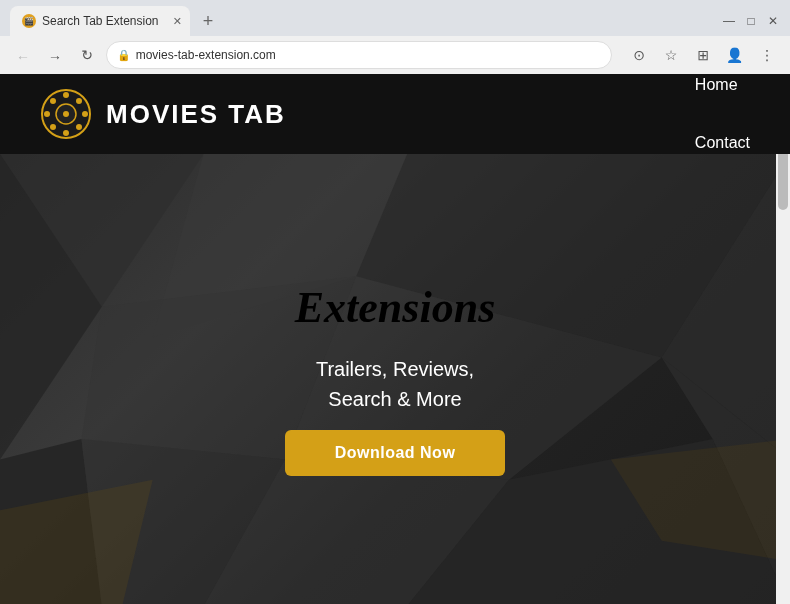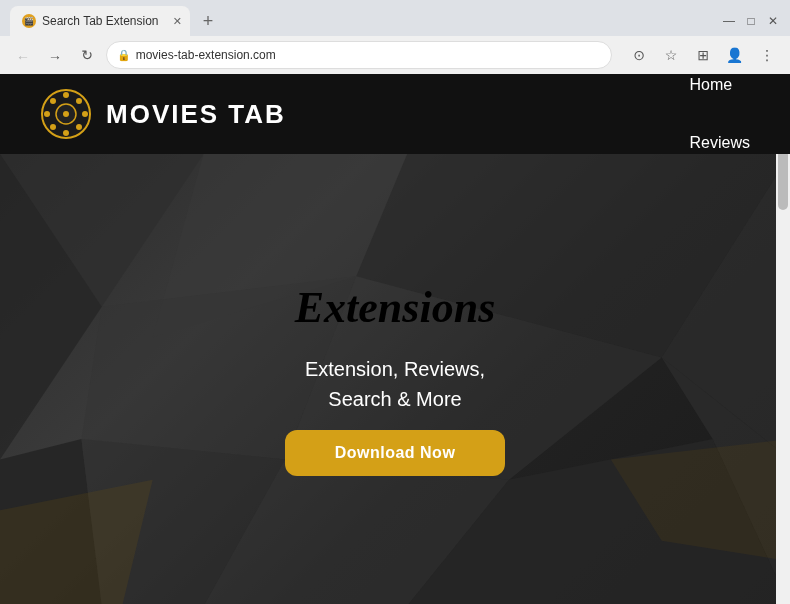--- a/index.html
+++ b/index.html
@@ -269,21 +269,21 @@
       margin-bottom: 24px;
     }
 
     .download-btn {
       background: #d4a017;
       color: #fff;
       border: none;
       padding: 14px 50px;
       font-size: 16px;
       font-weight: bold;
-      border-radius: 12px;
+      border-radius: 6px;
       cursor: pointer;
       letter-spacing: 0.5px;
     }
 
     
     .scrollbar {
       position: absolute;
       right: 0;
       top: 74px;
       width: 14px;
@@ -352,21 +352,21 @@
         <circle cx="45" cy="26" r="3" fill="#d4a017"></circle>
         <circle cx="13" cy="13" r="3" fill="#d4a017"></circle>
         <circle cx="39" cy="39" r="3" fill="#d4a017"></circle>
         <circle cx="39" cy="13" r="3" fill="#d4a017"></circle>
         <circle cx="13" cy="39" r="3" fill="#d4a017"></circle>
       </svg>
       <span class="logo-text">MOVIES TAB</span>
     </div>
     <nav class="site-nav">
       <a class="nav-link">Home</a>
-      <a class="nav-link">Reviews</a>
+      <a class="nav-link">Contact</a>
     </nav>
   </header>
 
   <section class="hero">
 
     <div class="hero-bg">
       <svg class="poly-shapes" viewBox="0 0 776 444" xmlns="http://www.w3.org/2000/svg" preserveAspectRatio="xMidYMid slice">
 
         <polygon points="0,0 200,0 100,150" fill="#2e2e2e" opacity="0.7"></polygon>
         <polygon points="200,0 400,0 350,120 150,180" fill="#383838" opacity="0.6"></polygon>
@@ -382,21 +382,21 @@
         <polygon points="350,120 650,200 500,320 280,300" fill="#3a3a3a" opacity="0.4"></polygon>
 
         <polygon points="0,350 150,320 120,444 0,444" fill="#8a6500" opacity="0.15"></polygon>
         <polygon points="600,300 776,280 776,400 650,380" fill="#8a6500" opacity="0.12"></polygon>
       </svg>
     </div>
 
     <div class="hero-content">
       <h1 class="hero-title-2">Extensions</h1>
       <p class="hero-subtitle">
-        <span>Extension, Reviews,</span><br>
+        <span>Trailers, Reviews,</span><br>
         <span>Search &amp; More</span>
       </p>
       <button class="download-btn">Download Now</button>
     </div>
   </section>
 
   <div class="scrollbar">
     <div class="scrollbar-thumb"></div>
   </div>
 </div>

